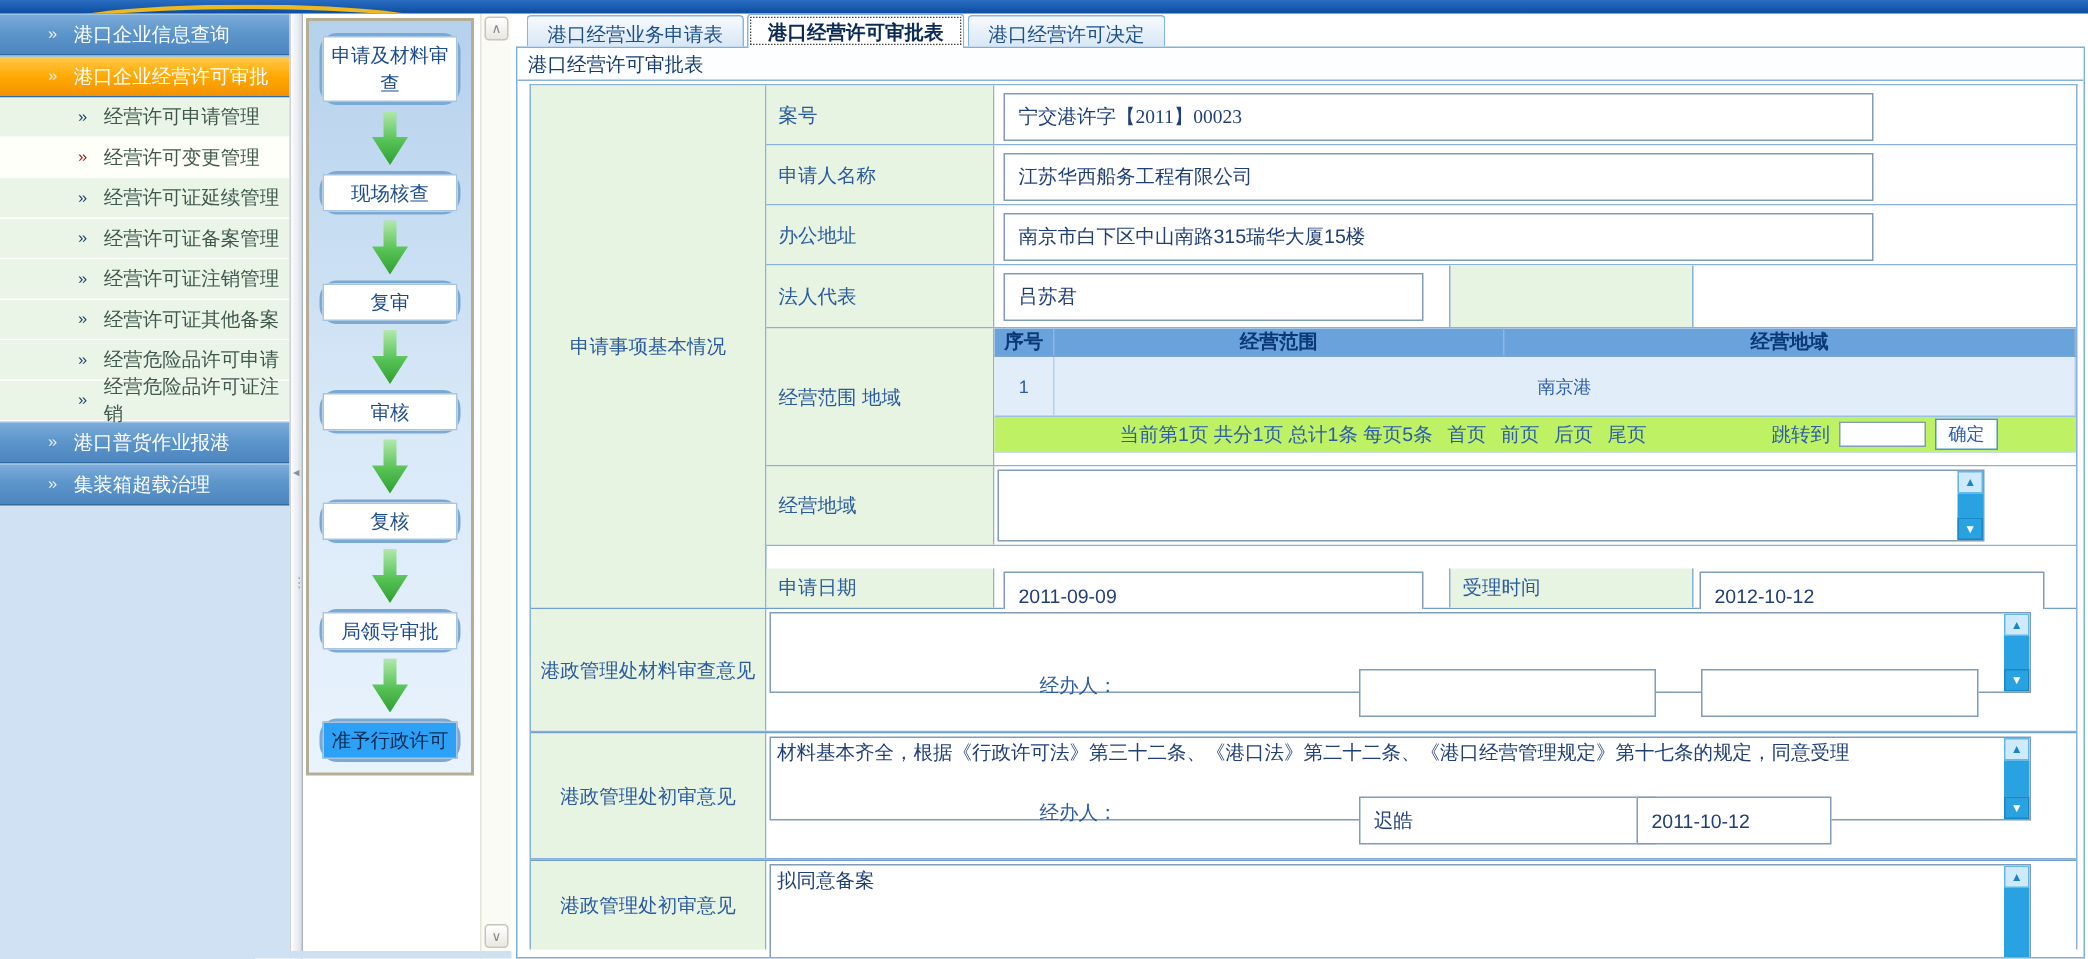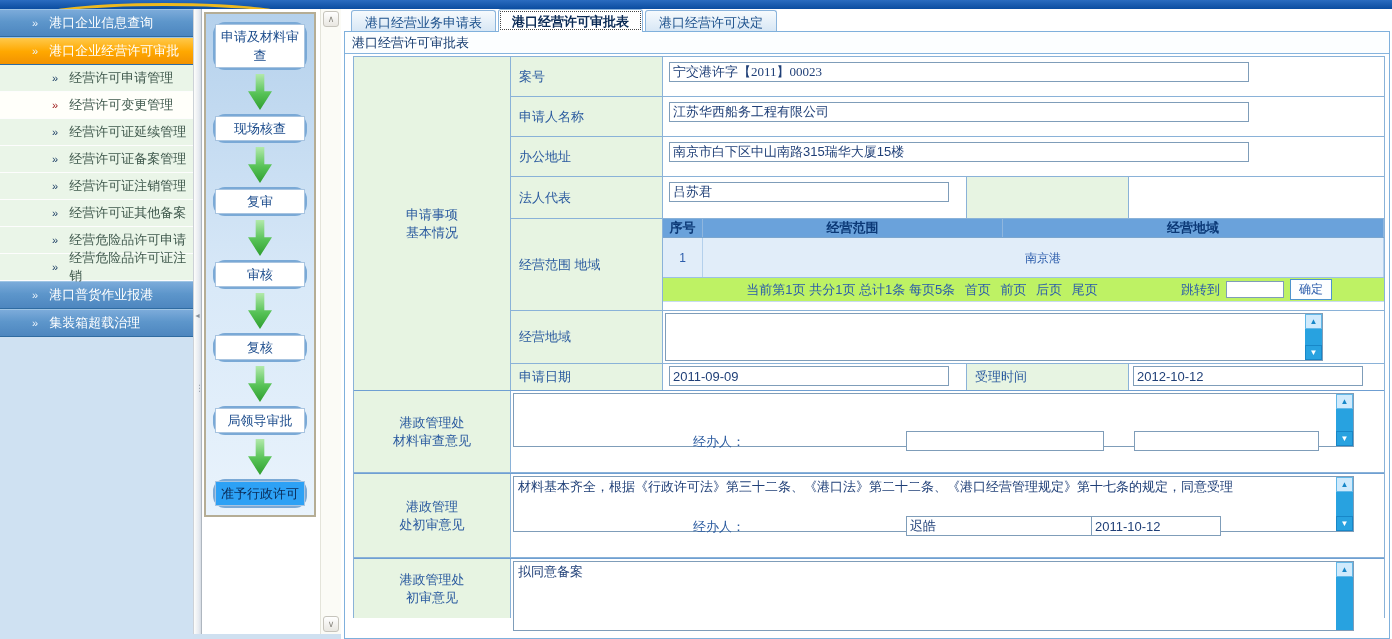--- a/index.html
+++ b/index.html
@@ -65,29 +65,29 @@
   .panel { position:absolute; left:3px; top:22px; width:1046px; height:608px;
     border:1px solid #7fb0dc; background:#fff; overflow:hidden; }
   .panel-title { height:22px; line-height:22px; padding-left:7px; font-size:13px; color:#163c70;
     background:#fcfeff; border-bottom:1px solid #86b4de; }
 
   
   .form { position:absolute; left:8px; top:24px; width:1032px;
     border:1px solid #8ab2d8; border-bottom:none; font-size:13px; }
   .sec { display:flex; }
   .cat-cell { width:157px; background:#e7f4e2; border-right:1px solid #8ab2d8;
-    display:flex; flex-direction:column; justify-content:center; align-items:center;
+    display:flex; flex-direction:row; justify-content:center; align-items:center;
     color:#2a5a9f; line-height:18px; }
   .sec-rows { flex:1; }
   .f-row { display:flex; border-bottom:1px solid #8ab2d8; }
   .f-label { width:152px; background:#e7f4e2; border-right:1px solid #8ab2d8;
     display:flex; align-items:center; padding-left:8px; color:#2a5a9f; }
   .f-val { flex:1; position:relative; background:#fff; }
-  .inp { position:absolute; height:20px; border:1px solid #7f9db9; background:#fff;
-    font-size:13px; color:#1f3f77; padding:0 3px; font-family:inherit; }
+  .inp { position:absolute; height:32px; border:1px solid #7f9db9; background:#fff;
+    font-size:13px; color:#1f3f77; padding:0 9px; font-family:inherit; }
   .sub-green { position:absolute; left:303px; width:163px; top:0; bottom:0; background:#e7f4e2;
     border-left:1px solid #8ab2d8; border-right:1px solid #8ab2d8;
     display:flex; align-items:center; padding-left:8px; color:#2a5a9f; }
 
   
   .scope { position:absolute; inset:0; }
   .sc-head { display:flex; height:19px; background:#6aa2db; color:#0b3876; font-weight:bold;
     border-bottom:1px solid #7aa6cf; }
   .sc-head > div { border-right:1px solid #8fb6de; display:flex; align-items:center; justify-content:center; }
   .sc-row { display:flex; height:40px; background:#e1edf9; color:#2b5cab; font-size:12px;
@@ -306,21 +306,21 @@
                 <div class="txt-pad"></div>
                 <div class="sbar">
                   <div class="sb-btn">▲</div>
                   <div class="sb-thumb"></div>
                   <div class="sb-btn down">▼</div>
                 </div>
               </div>
             </div>
           </div>
 
-          <div class="f-row" style="height:26px;border-bottom:none;">
+          <div class="f-row" style="height:26px;border-bottom:none;margin-top:15px;">
             <div class="f-label">申请日期</div>
             <div class="f-val">
               <input class="inp" style="left: 6px; top: 2px; width: 280px;" value="2011-09-09">
               <div class="sub-green">受理时间</div>
               <input class="inp" style="left: 470px; top: 2px; width: 230px;" value="2012-10-12">
             </div>
           </div>
         </div>
       </div>
 

